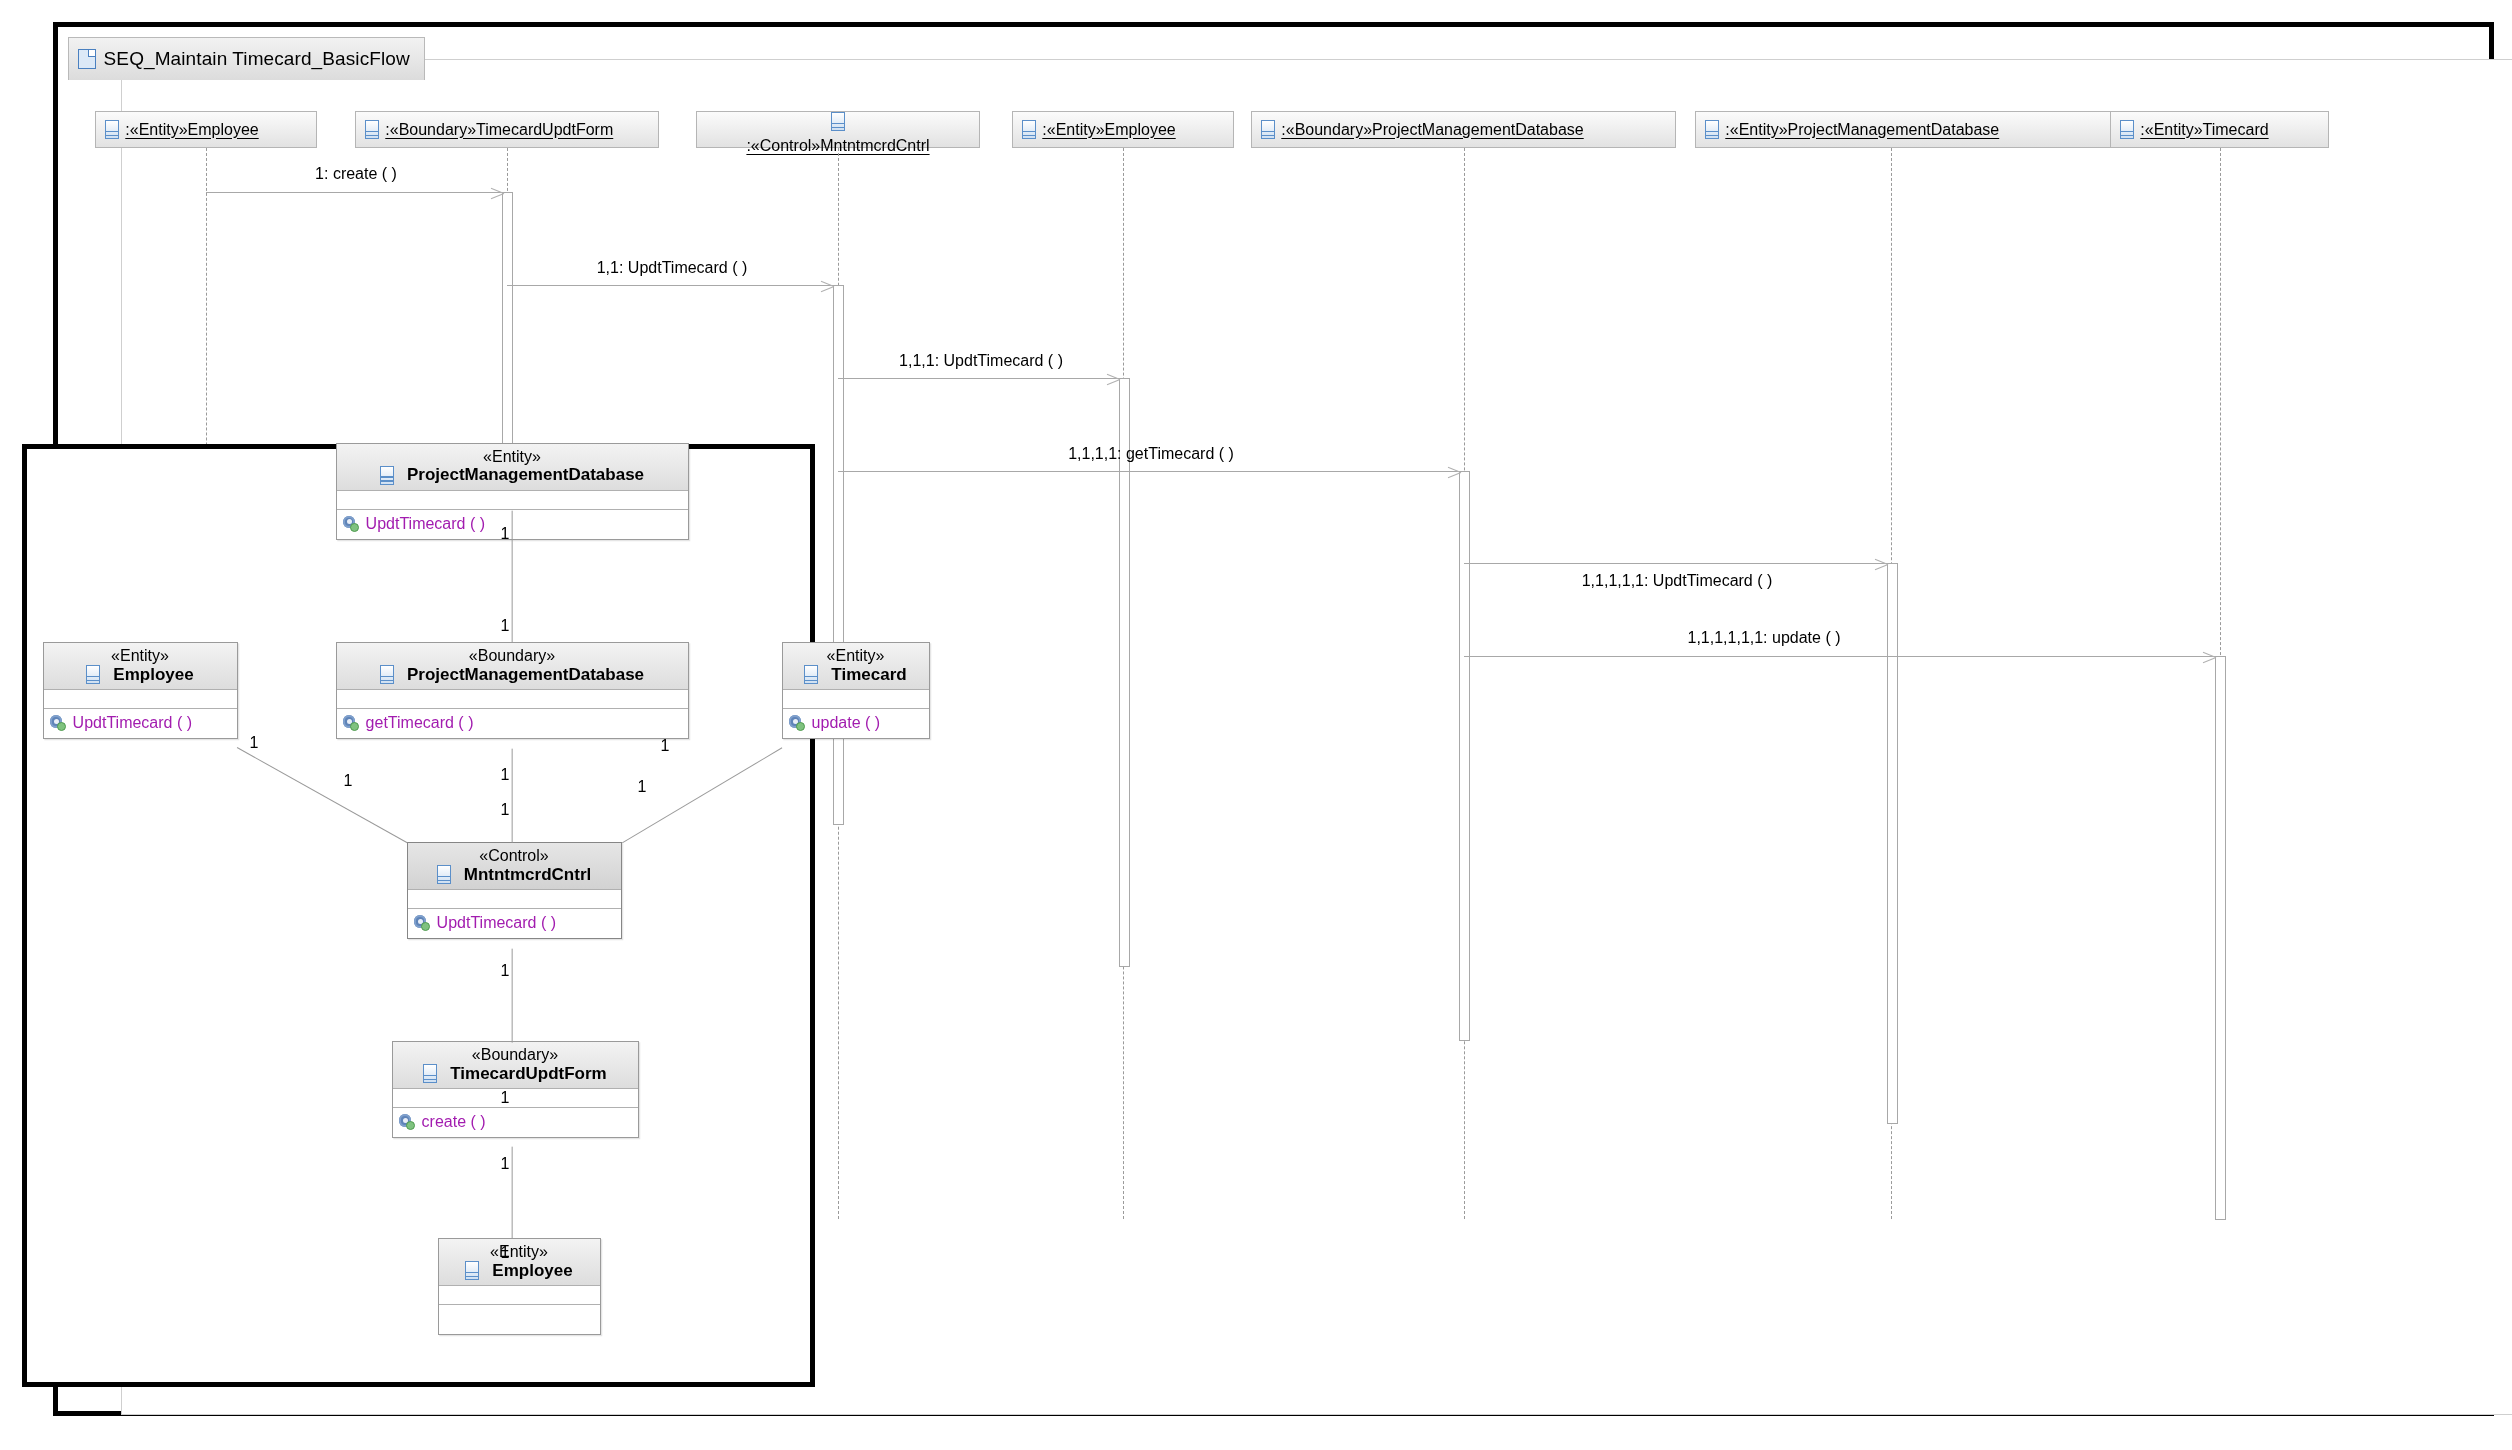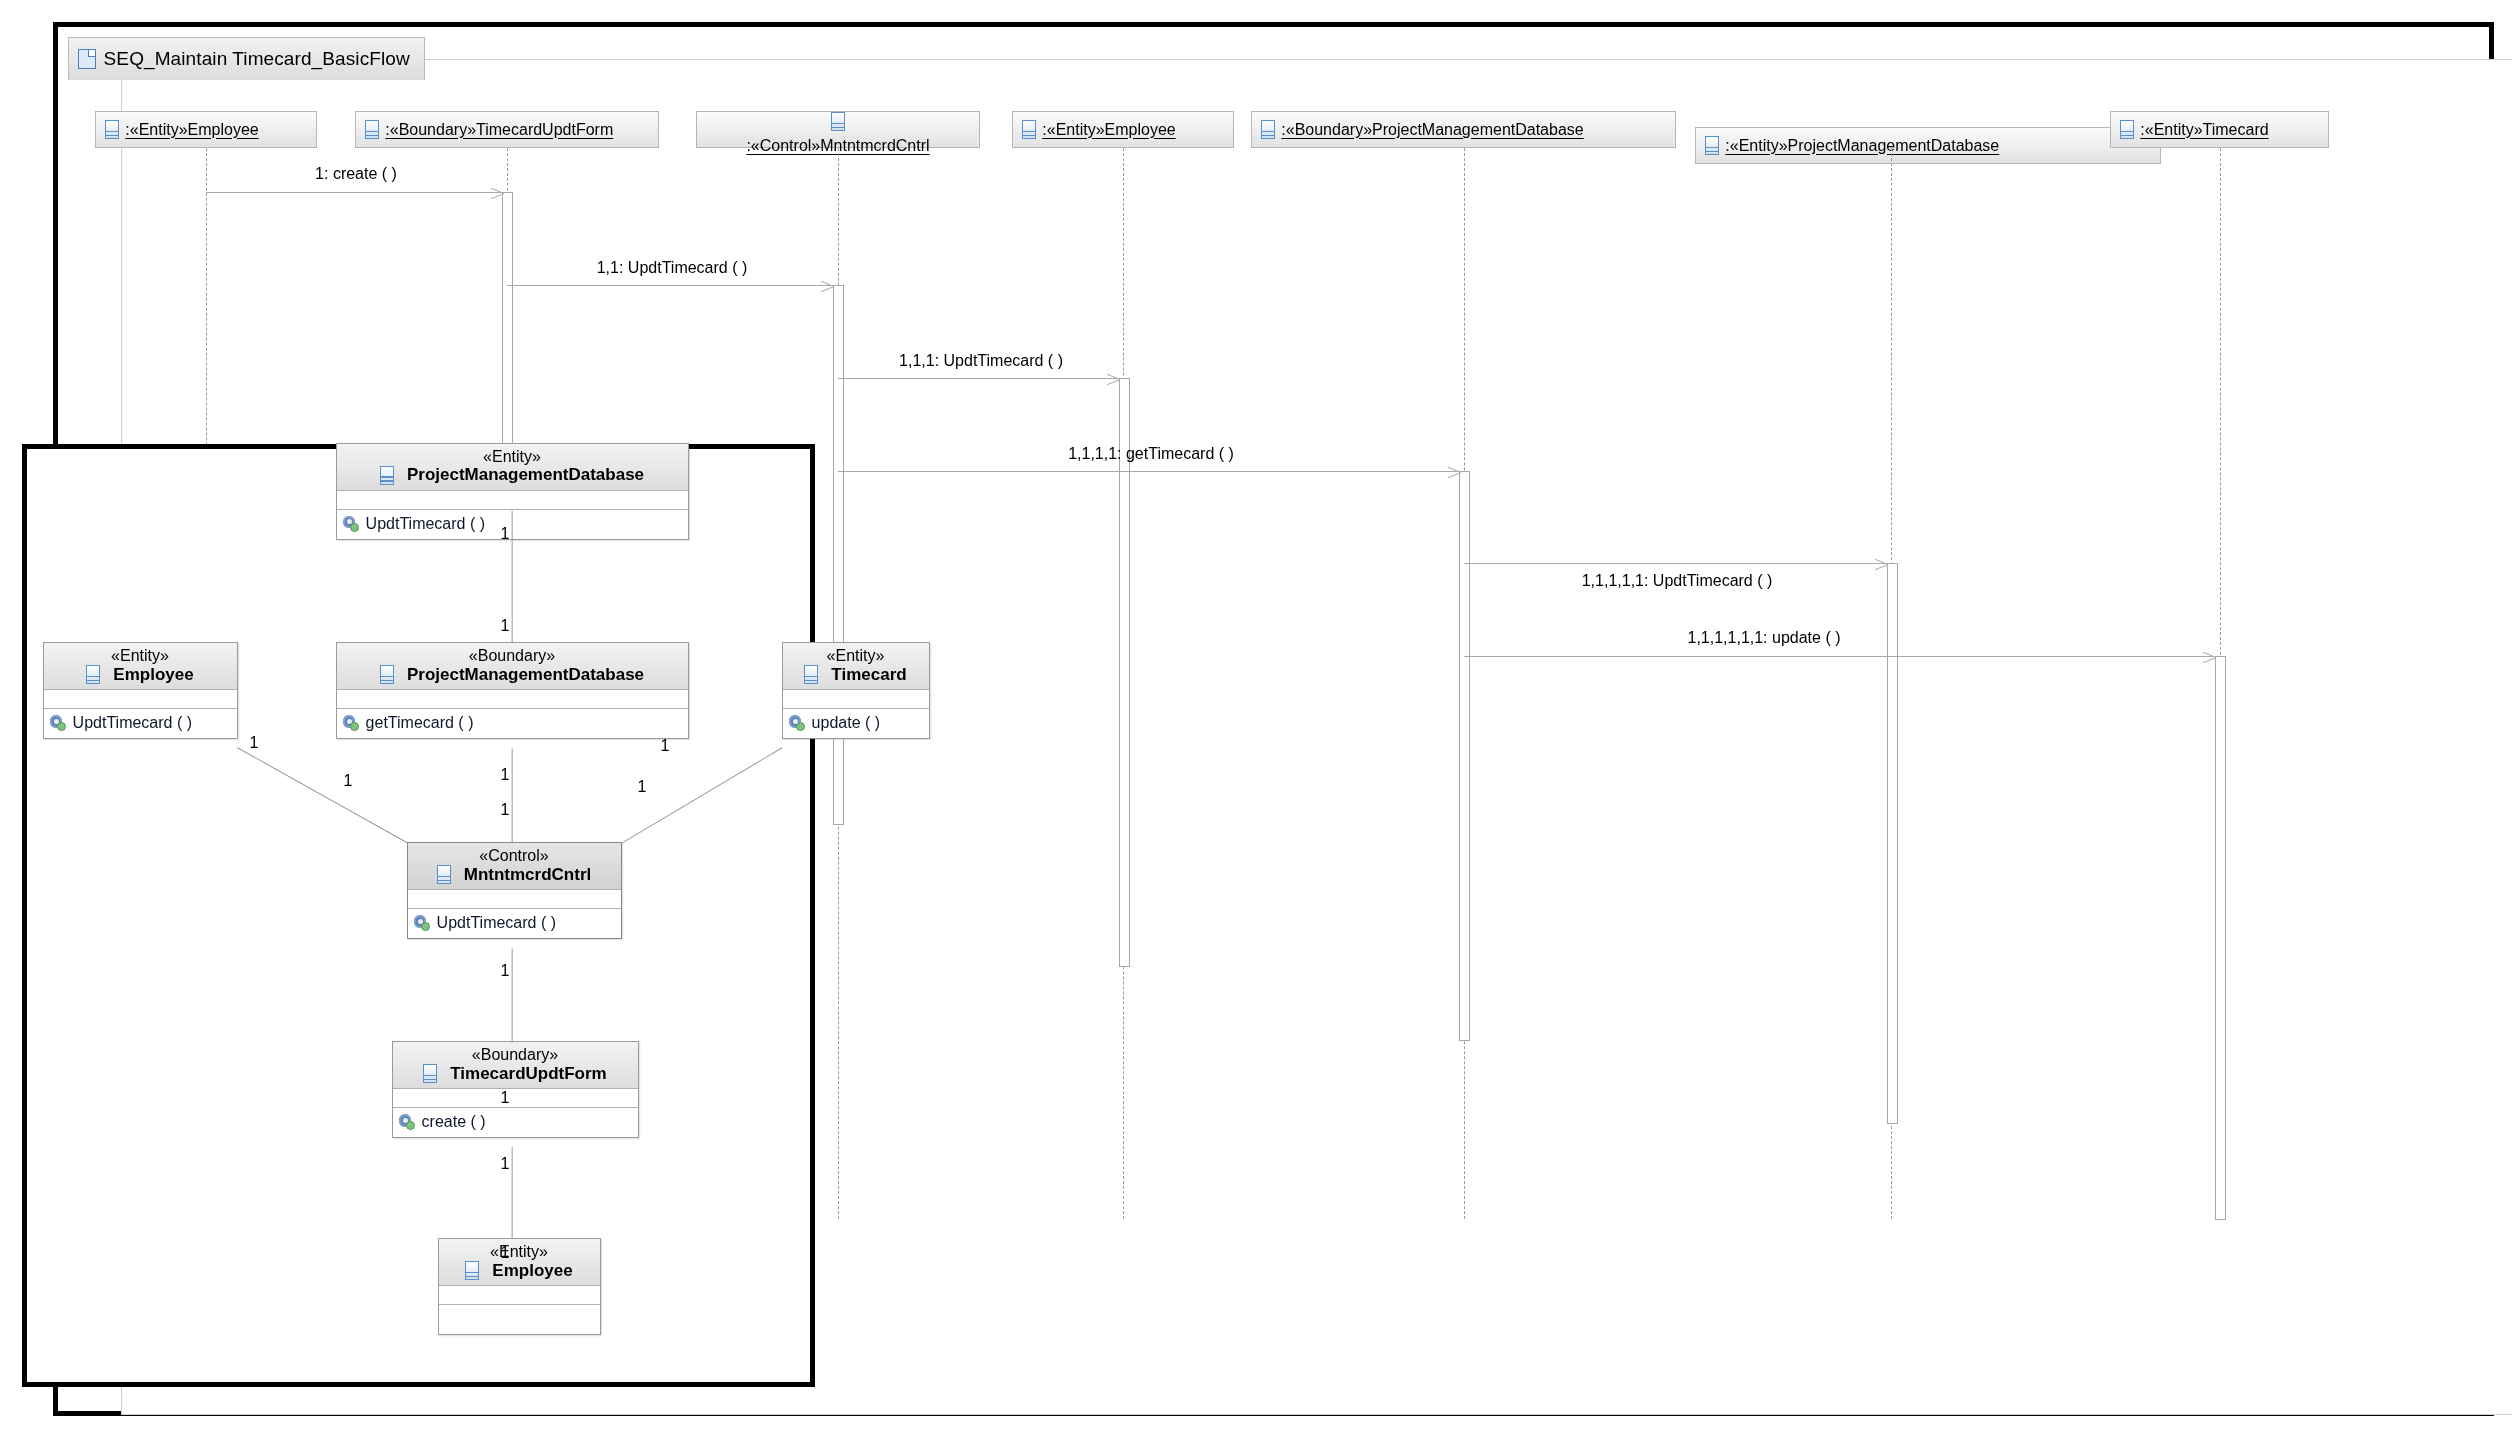--- a/index.html
+++ b/index.html
@@ -55,21 +55,21 @@
   
   .cbox{position:absolute;background:#fff;border:0.6px solid #9a9a9a;box-sizing:border-box;
     box-shadow:1.3px 1.3px 0 rgba(0,0,0,.10);}
   .cbox .hdr{background:linear-gradient(#f3f3f3,#dddddd);border-bottom:0.6px solid #b0b0b0;
     padding:3.8px 6.3px 5px;text-align:center;}
   .cbox .stereo{font-size:16px;color:#000;line-height:1.12;}
   .cbox .nm{display:flex;align-items:center;justify-content:center;gap:13px;
     font-size:17px;font-weight:bold;color:#000;line-height:1.15;white-space:nowrap;}
   .cbox .attrs{height:18px;border-bottom:0.6px solid #b0b0b0;background:#fff;}
   .cbox .ops{background:#fff;display:flex;align-items:center;gap:6.3px;padding:3.2px 6.3px 4.4px;min-height:21.5px;}
-  .cbox .ops .op{font-size:16px;color:#0f172a;white-space:nowrap;}
+  .cbox .ops .op{font-size:16px;color:#a21caf;white-space:nowrap;}
   .cbox.sel .hdr{background:linear-gradient(#e6e6e6,#d2d2d2);}
   .cbox.sel{border-color:#868686;}
 
   
   .gear{width:16.5px;height:16.5px;position:relative;flex:none;}
   .gear .g1{position:absolute;left:0;top:0;width:12.7px;height:12.7px;border-radius:50%;
     background:#5f84b8;
     box-shadow:0 0 0 1.9px #7fa0cc inset;}
   .gear .g1::before{content:"";position:absolute;left:3.8px;top:3.8px;width:5px;height:5px;
     border-radius:50%;background:#e8eef7;}
@@ -136,21 +136,21 @@
       <div class="lifeline" style="left: 1123px; top: 148px; height: 1071px;"></div>
       <div class="ll-head" style="left: 1251px; top: 111px; width: 425px;">
         <span class="cls-ico">
           <i></i>
           <u class="a"></u>
           <u class="b"></u>
         </span>
         <span class="lbl">:«Boundary»ProjectManagementDatabase</span>
       </div>
       <div class="lifeline" style="left: 1464px; top: 148px; height: 1071px;"></div>
-      <div class="ll-head" style="left: 1695px; top: 111px; width: 466px; margin-top: 16px;">
+      <div class="ll-head" style="left: 1695px; top: 111px; width: 466px;">
         <span class="cls-ico">
           <i></i>
           <u class="a"></u>
           <u class="b"></u>
         </span>
         <span class="lbl">:«Entity»ProjectManagementDatabase</span>
       </div>
       <div class="lifeline" style="left: 1891px; top: 148px; height: 1071px;"></div>
       <div class="ll-head" style="left: 2110px; top: 111px; width: 219px;">
         <span class="cls-ico">

